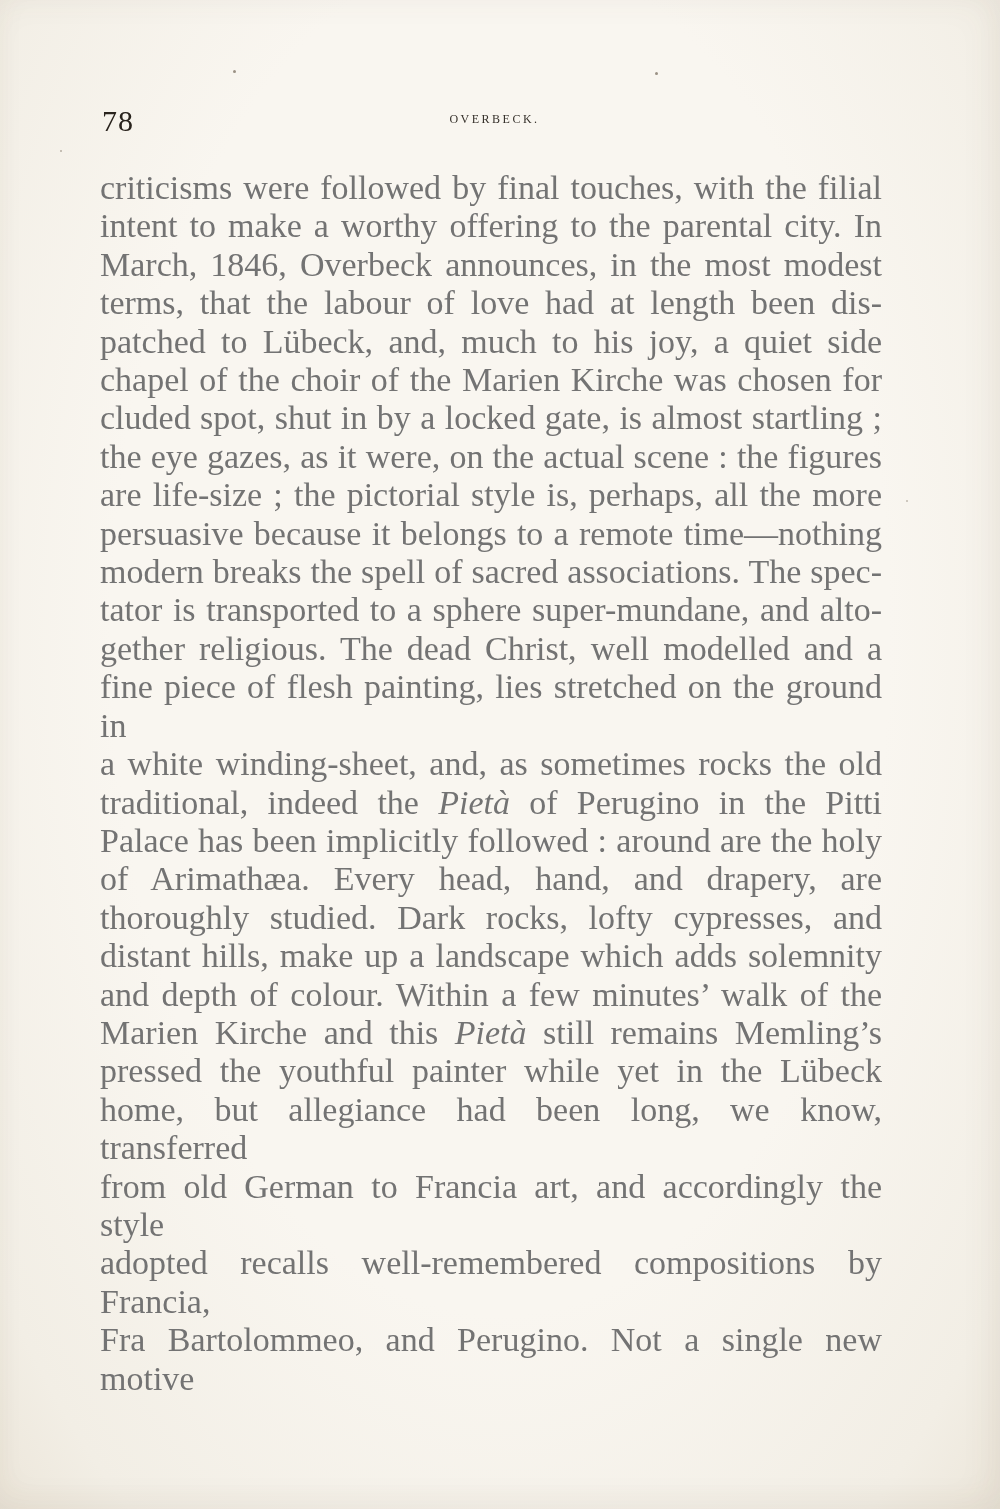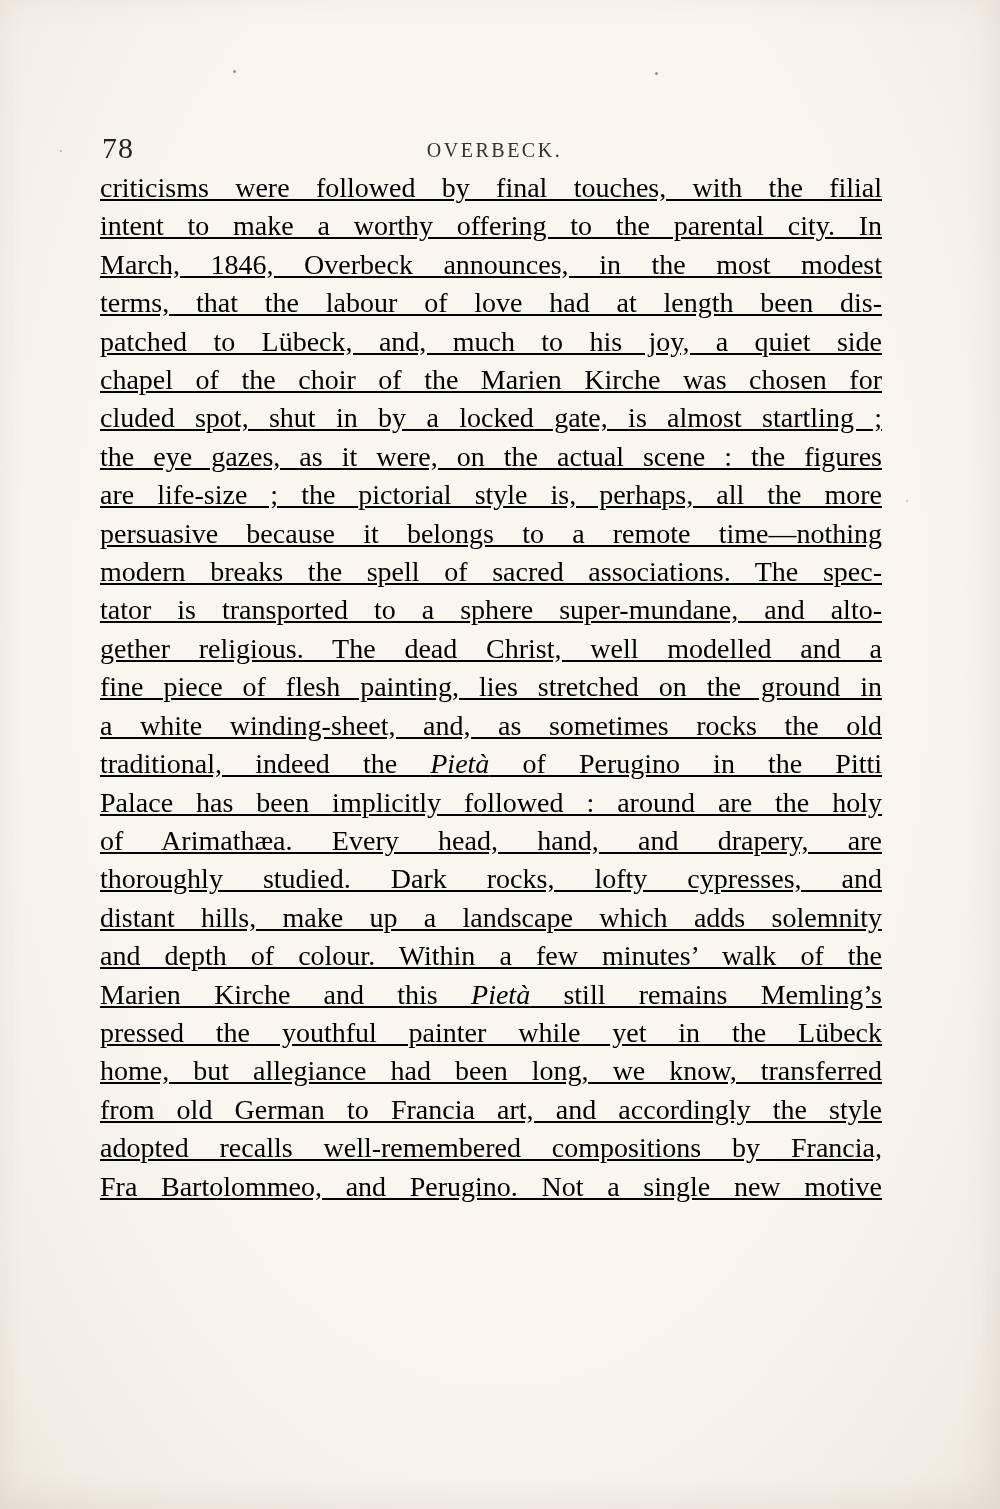--- a/index.html
+++ b/index.html
@@ -21,53 +21,51 @@
     inset: 0;
     background: radial-gradient(ellipse at 50% 42%, #f9f6f0 55%, #f2eee5 88%, #ece6da 100%);
     box-shadow: inset -10px 0 35px rgba(90,75,55,0.05), inset 0 -12px 30px rgba(90,75,55,0.04);
   }
   .header-row {
     position: absolute;
     top: 104px;
     left: 100px;
     width: 780px;
     height: 40px;
-    margin-top: 27px;
   }
   .page-number {
     position: absolute;
     left: 2px;
     top: 0;
     font-size: 30px;
     letter-spacing: 1px;
   }
   .running-header {
     position: absolute;
     left: 9px;
     right: 0;
     top: 8px;
     text-align: center;
-    font-size: 20px;
+    font-size: 12px;
     letter-spacing: 2.5px;
     color: #35302a;
   }
   .body-text {
     position: absolute;
     top: 169px;
     left: 100px;
     width: 782px;
   }
   .line {
-    font-size: 28px;
+    font-size: 34px;
     line-height: 38.4px;
     text-align: justify;
     text-align-last: justify;
     white-space: normal;
-    color: #000000;
-    text-decoration: underline;
+    color: #737373;
   }
   .line i {
     font-style: italic;
   }
   .speck {
     position: absolute;
     border-radius: 50%;
     background: #9a9184;
   }
   .speck.s1 { left: 233px; top: 70px;  width: 3px; height: 3px; }

